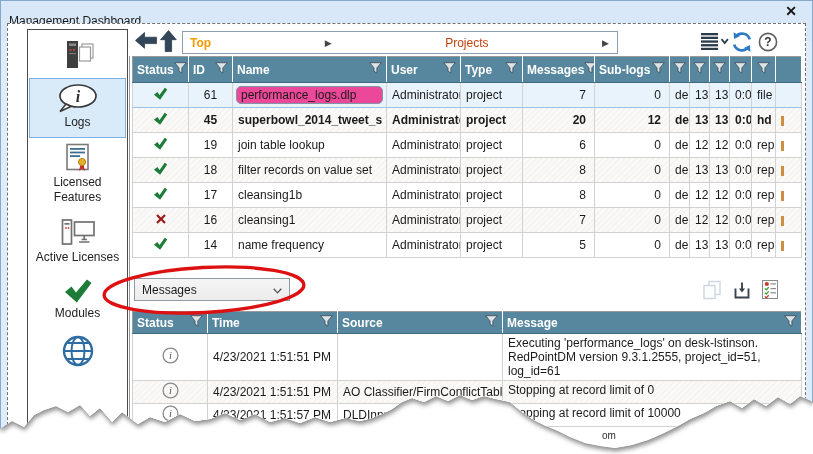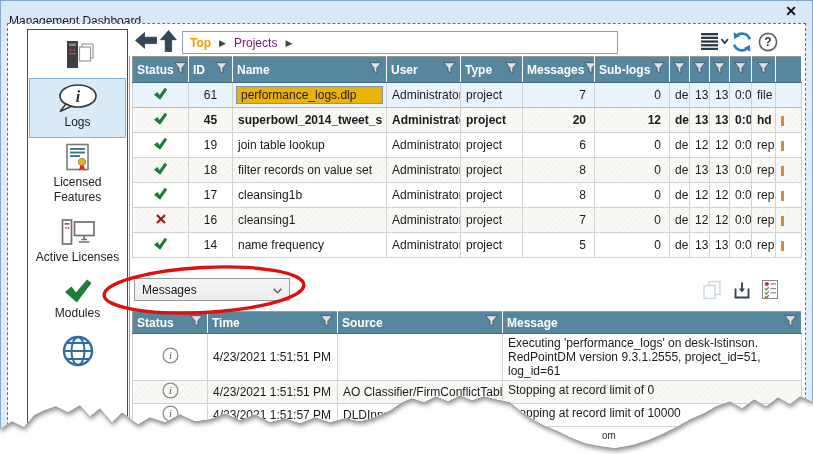--- a/index.html
+++ b/index.html
@@ -17,39 +17,39 @@
 
   
   .sidebar{position:absolute;left:26px;top:28px;width:101px;height:398px;background:#fff;border:1px solid #4a4a4a;display:flex;flex-direction:column;align-items:center;padding-top:5px;}
   .side-item{width:97px;display:flex;flex-direction:column;align-items:center;padding:4px 0 7px;border:1px solid transparent;}
   .side-item.selected{background:#d9eaf9;border:1px solid #7fb2dd;}
   .side-label{text-align:center;line-height:15px;margin-top:2px;color:#222;}
   .side-icon{display:flex;align-items:center;justify-content:center;}
 
   
   .tb-btn{position:absolute;display:flex;align-items:center;justify-content:center;}
-  .crumbbox{position:absolute;left:181px;top:30px;width:436px;height:23px;background:#fff;border:1px solid #8aa0b5;display:flex;align-items:center;padding-left:7px;}
+  .crumbbox{position:absolute;left:181px;top:30px;width:436px;height:23px;background:#fff;border:1px solid #8aa0b5;display:flex;align-items:center;padding-left:7px;justify-content:space-between;}
   .crumb-top{color:#f59b00;font-weight:bold;}
-  .crumb{color:#701a75;}
+  .crumb{color:#c2410c;}
   .crumb-sep{color:#444;font-size:9px;margin:0 8px;}
   .open-children{position:absolute;left:620px;top:30px;width:74px;height:23px;background:#f3f6f9;border:1px solid #bac7d3;color:#9aa6b1;display:flex;align-items:center;justify-content:center;}
 
   
   table{border-collapse:collapse;table-layout:fixed;background:#fff;}
   .grid{position:absolute;border:1px solid #9a9a9a;}
   th{background:#57869f;color:#fff;font-weight:600;font-size:12px;text-align:left;padding:0 4px;height:26px;border-right:1px solid rgba(255,255,255,.35);border-bottom:1px solid #3f6b82;overflow:hidden;white-space:nowrap;}
   th .hflex{display:flex;align-items:center;justify-content:space-between;}
   th.narrow .hflex{justify-content:center;}
   td{border:1px solid #d2d2d2;padding:0 5px;height:25px;overflow:hidden;white-space:nowrap;font-size:12px;color:#1a1a1a;background:#fff;}
   tr.striped td{background:repeating-linear-gradient(135deg,#f6f4f1 0 2px,#fcfbfa 2px 4px);}
   tr.selected td{background:#e9f3fc;border-top:1px solid #9cc3e5;border-bottom:1px solid #9cc3e5;}
   tr.bold td{font-weight:bold;}
   td.c-center{text-align:center;padding:0 6px;}
   td.c-right{text-align:right;padding-right:8px;}
-  .name-box{display:block;border:1px solid #8096a8;border-radius:0;background:#eab308;padding:1px 4px;margin:0 -2px;}
+  .name-box{display:block;border:1px solid #8096a8;border-radius:5px;background:#ec4899;padding:1px 4px;margin:0 -2px;}
   td.spacer.mark::before{content:"";display:inline-block;width:3px;height:10px;background:#cf8d3f;vertical-align:middle;}
   .msg-cell{white-space:normal !important;line-height:14px;padding:2px 5px;vertical-align:top;}
   .mtable td{height:23px;}
   .mtable th{height:22px;}
 
   
   .dropdown{position:absolute;left:133px;top:277px;width:156px;height:23px;background:linear-gradient(#f5f5f5,#ececec);border:1px solid #8f9aa3;display:flex;align-items:center;padding:0 7px;}
   .dd-caret{margin-left:auto;color:#555;}
   .mini-icon{position:absolute;width:24px;height:24px;display:flex;align-items:center;justify-content:center;}
   .annotation{position:absolute;left:98px;top:262px;z-index:60;pointer-events:none;}

